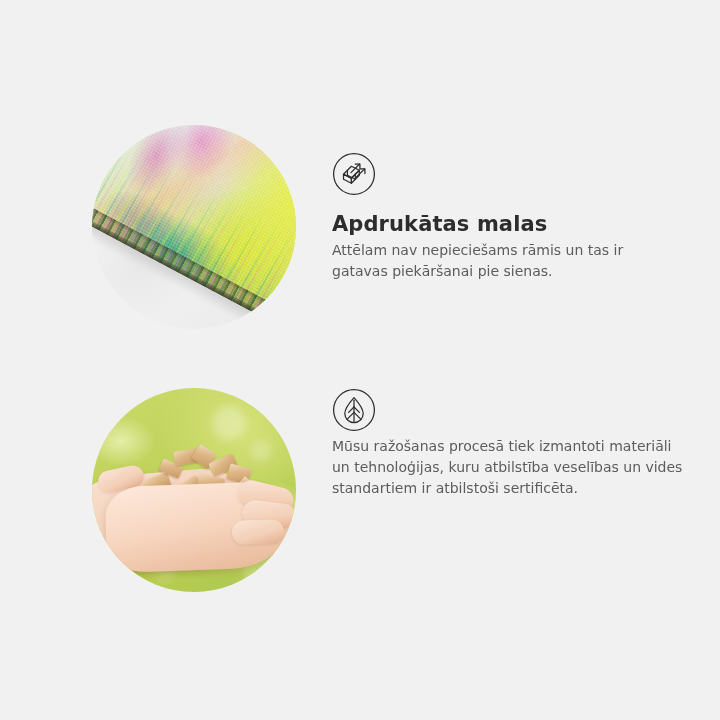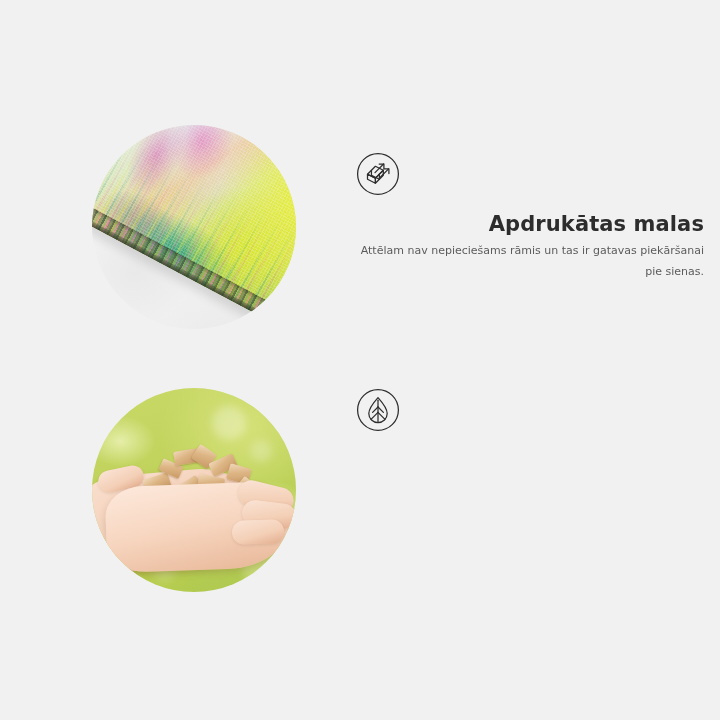--- a/index.html
+++ b/index.html
@@ -187,43 +187,42 @@
   .chip {
     position: absolute;
     background: linear-gradient(160deg, #f0d8b8 0%, #ddb584 45%, #c89a66 100%);
     border-radius: 2px;
     box-shadow: 0 1px 2px rgba(110,70,30,0.3);
   }
 
   
   .text-col {
     position: absolute;
-    left: 356px;
-    text-align: right;
+    left: 332px;
   }
   #text-col-1 { top: 152px; width: 348px; }
   #text-col-2 { top: 28px; width: 352px; }
 
   .icon-circle {
     width: 44px;
     height: 44px;
     display: block;
   }
   .feature-title {
     margin: 0;
     font-size: 21px;
     font-weight: 600;
     color: #2d2d2d;
     letter-spacing: 0.1px;
   }
   #title-1 { margin-top: 16px; }
   #title-2 { margin-top: 16px; }
   .feature-desc {
     margin: 4px 0 0 0;
-    font-size: 11px;
+    font-size: 14px;
     line-height: 21px;
     color: #5c5c5c;
   }
 </style>
 </head>
 <body>
 
 <div class="page">
 
   <section class="feature" id="feature-1">
@@ -310,16 +309,17 @@
           <path d="M22 9.6 C27.9 16.2 31.2 21.1 31.2 25.6 C31.2 30.7 27.1 34.5 22 34.5 C16.9 34.5 12.8 30.7 12.8 25.6 C12.8 21.1 16.1 16.2 22 9.6 Z"></path>
 
           <path d="M22 12.2 L22 34.3"></path>
 
           <path d="M22 19.0 L16.6 24.4"></path>
           <path d="M22 19.0 L27.4 24.4"></path>
           <path d="M22 24.4 L15.0 31.4"></path>
           <path d="M22 24.4 L29.0 31.4"></path>
         </svg>
       </span>
+      <p class="feature-desc">Mūsu ražošanas procesā tiek izmantoti materiāli un tehnoloģijas, kuru atbilstība veselības un vides standartiem ir atbilstoši sertificēta.</p>
     </div>
   </section>
 
 </div>
 
 </body></html>

